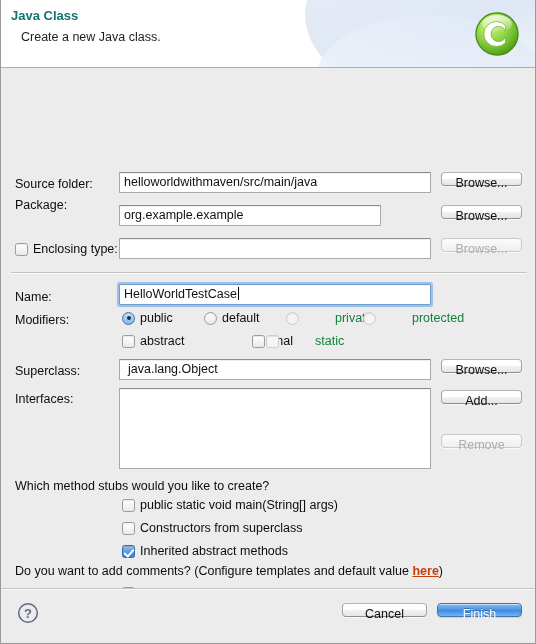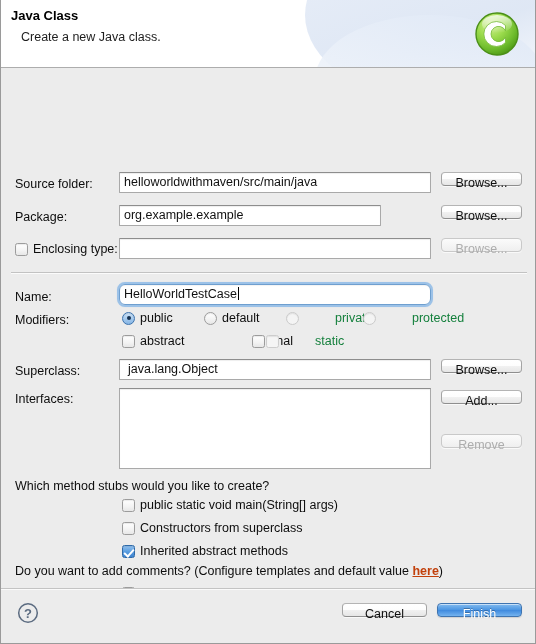--- a/index.html
+++ b/index.html
@@ -91,21 +91,21 @@
     height: 130px;
     border-radius: 50%;
     background: linear-gradient(200deg, #dfe8f6 0%, #eef3fa 70%, #ffffff 100%);
     opacity: 0.9;
   }
   .header-title {
     position: absolute;
     left: 10px; top: 8px;
     font-size: 13px;
     font-weight: bold;
-    color: #000000;
+    color: #0f766e;
   }
   .header-sub {
     position: absolute;
     left: 20px; top: 30px;
     font-size: 12.5px;
     color: #1d1d1d;
   }
   .class-icon {
     position: absolute;
     right: 14px; top: 10px;
@@ -323,35 +323,35 @@
       <path d="M32.5 15.5 A12.5 12.5 0 1 0 32.5 32.5 L32.5 27.2 A7.6 7.6 0 1 1 32.5 20.8 Z" fill="#ffffff" stroke="#74ba35" stroke-width="0.8"></path>
     </svg>
   </div>
 
   <div class="body">
 
     <div class="row-label" style="left:14px; top:109px;">Source folder:</div>
     <div class="field" style="left:118px; top:104px; width:312px;">helloworldwithmaven/src/main/java</div>
     <div class="btn" style="left:440px; top:104px; width:81px;">Browse...</div>
 
-    <div class="row-label" style="left:14px; top:142px;text-align:right;">Package:</div>
+    <div class="row-label" style="left:14px; top:130px;text-align:right;">Package:</div>
     <div class="field" style="left:118px; top:137px; width:262px;">org.example.example</div>
     <div class="btn" style="left:440px; top:137px; width:81px;">Browse...</div>
 
     <div class="check-wrap" style="left:14px; top:174px;">
       <span class="check"></span>
       <span>Enclosing type:</span>
     </div>
     <div class="field" style="left:118px; top:170px; width:312px;"></div>
     <div class="btn disabled" style="left:440px; top:170px; width:81px;">Browse...</div>
 
     <div class="sep" style="left:10px; top:204px; width:516px;"></div>
 
     <div class="row-label" style="left:14px; top:222px;">Name:</div>
-    <div class="field focused" style="left:118px; top:216px; width:312px;border-radius:6px;"><span>HelloWorldTestCase</span><span class="caret"></span></div>
+    <div class="field focused" style="left:118px; top:216px; width:312px;"><span>HelloWorldTestCase</span><span class="caret"></span></div>
 
     <div class="row-label" style="left:14px; top:245px;">Modifiers:</div>
 
     <div class="radio-wrap" style="left:121px; top:243px;">
       <span class="radio checked"></span>
       <span>public</span>
     </div>
     <div class="radio-wrap" style="left:203px; top:243px;">
       <span class="radio"></span>
       <span>default</span>

